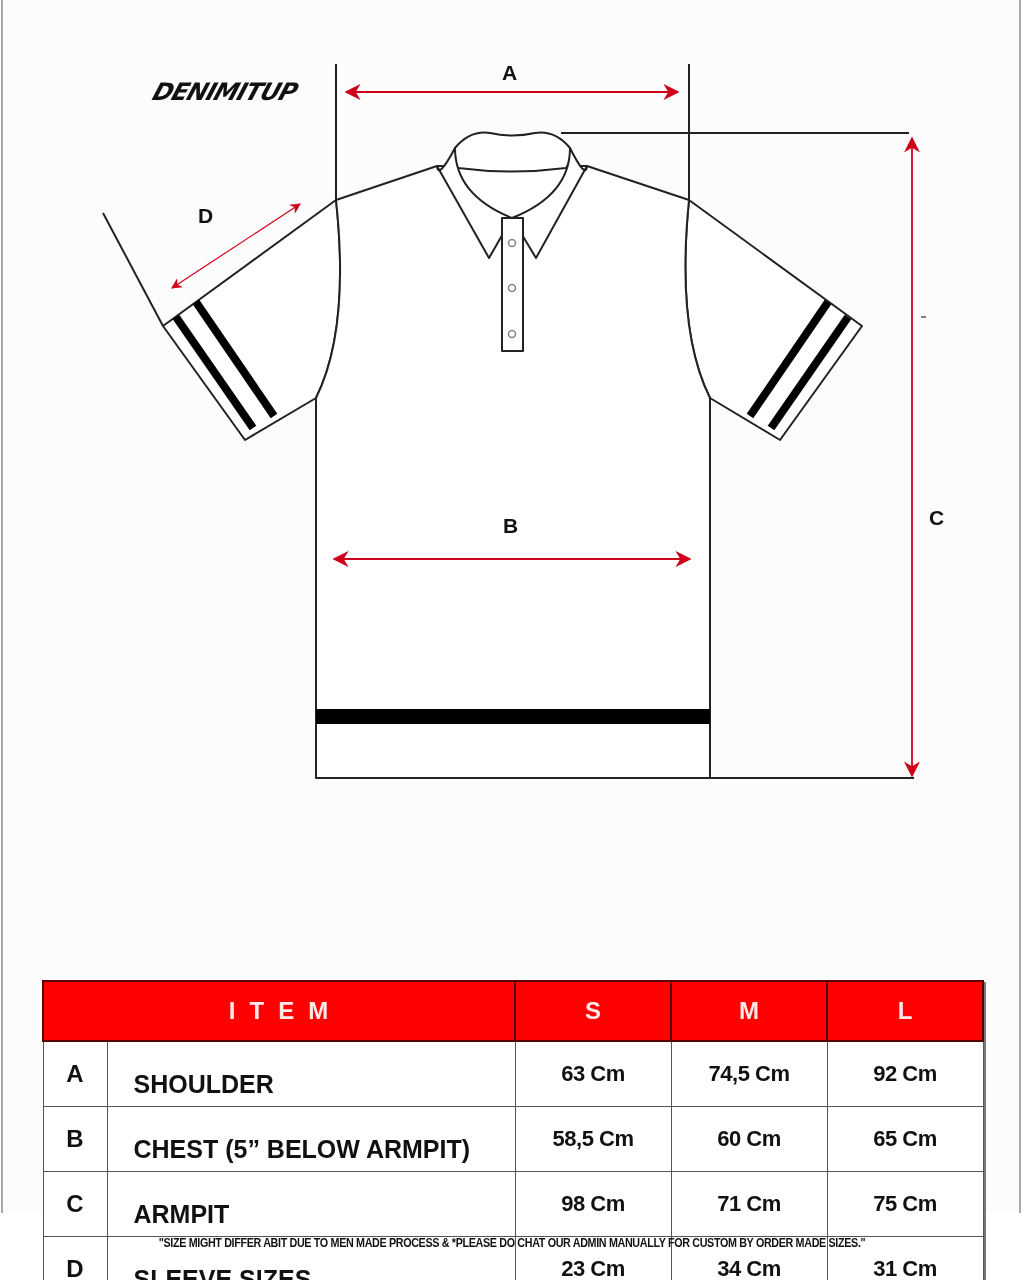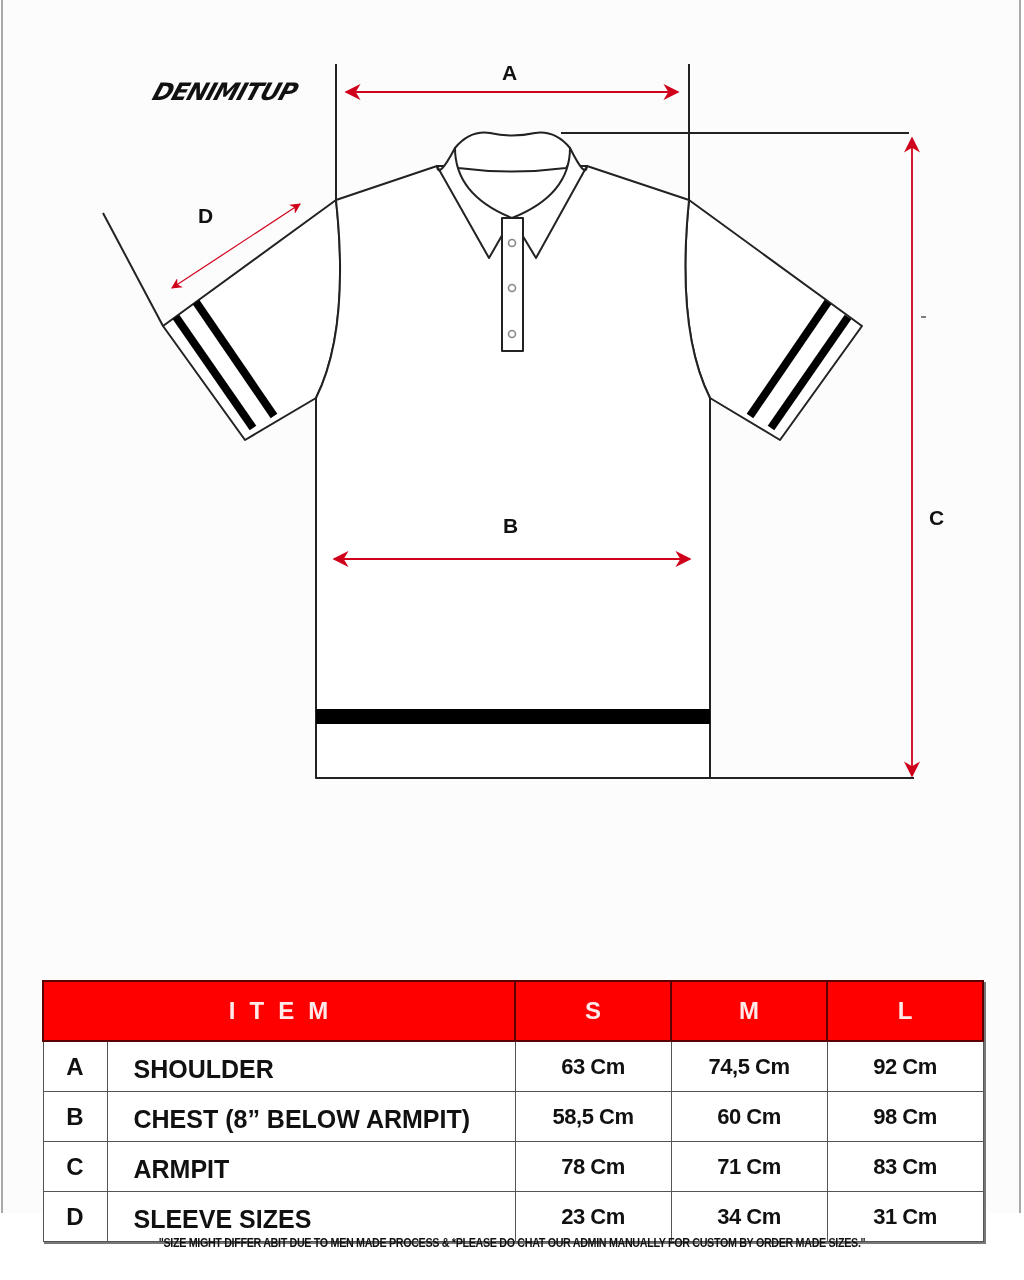--- a/index.html
+++ b/index.html
@@ -30,21 +30,21 @@
     table.size-table th {
       background: #ff0000; color: #ffe9e9; font-weight: bold; font-size: 24px;
       height: 56px; border: 2px solid #5a0000; text-align: center;
     }
     table.size-table th.item-head { letter-spacing: 14px; padding-left: 14px; }
     table.size-table td {
       border: 1.5px solid #555; height: 42px; font-weight: bold; color: #111;
       background: #fff;
     }
     td.letter { text-align: center; font-size: 24px; }
-    td.item { padding-left: 26px; font-size: 25px; padding-top: 6px; }
+    td.item { padding-left: 26px; font-size: 25px; padding-top: 21px; }
     td.val { text-align: center; font-size: 22px; letter-spacing: -0.5px; margin-left: 16px; }
     .disclaimer {
       position: absolute; left: 0; top: 1236px; width: 1024px; text-align: center;
       font-size: 12.5px; font-weight: bold; color: #111; letter-spacing: -0.4px;
       transform: scaleX(0.86); font-family: "Liberation Sans", sans-serif;
     }
   </style>
 </head>
 <body>
 
@@ -131,31 +131,31 @@
   <tbody>
     <tr>
       <td class="letter">A</td>
       <td class="item">SHOULDER</td>
       <td class="val">63 Cm</td>
       <td class="val">74,5 Cm</td>
       <td class="val">92 Cm</td>
     </tr>
     <tr>
       <td class="letter">B</td>
-      <td class="item">CHEST (8” BELOW ARMPIT)</td>
+      <td class="item">CHEST (5” BELOW ARMPIT)</td>
       <td class="val">58,5 Cm</td>
       <td class="val">60 Cm</td>
-      <td class="val">98 Cm</td>
+      <td class="val">65 Cm</td>
     </tr>
     <tr>
       <td class="letter">C</td>
       <td class="item">ARMPIT</td>
-      <td class="val">78 Cm</td>
+      <td class="val">98 Cm</td>
       <td class="val">71 Cm</td>
-      <td class="val">83 Cm</td>
+      <td class="val">75 Cm</td>
     </tr>
     <tr>
       <td class="letter">D</td>
       <td class="item">SLEEVE SIZES</td>
       <td class="val">23 Cm</td>
       <td class="val">34 Cm</td>
       <td class="val">31 Cm</td>
     </tr>
   </tbody>
 </table>

